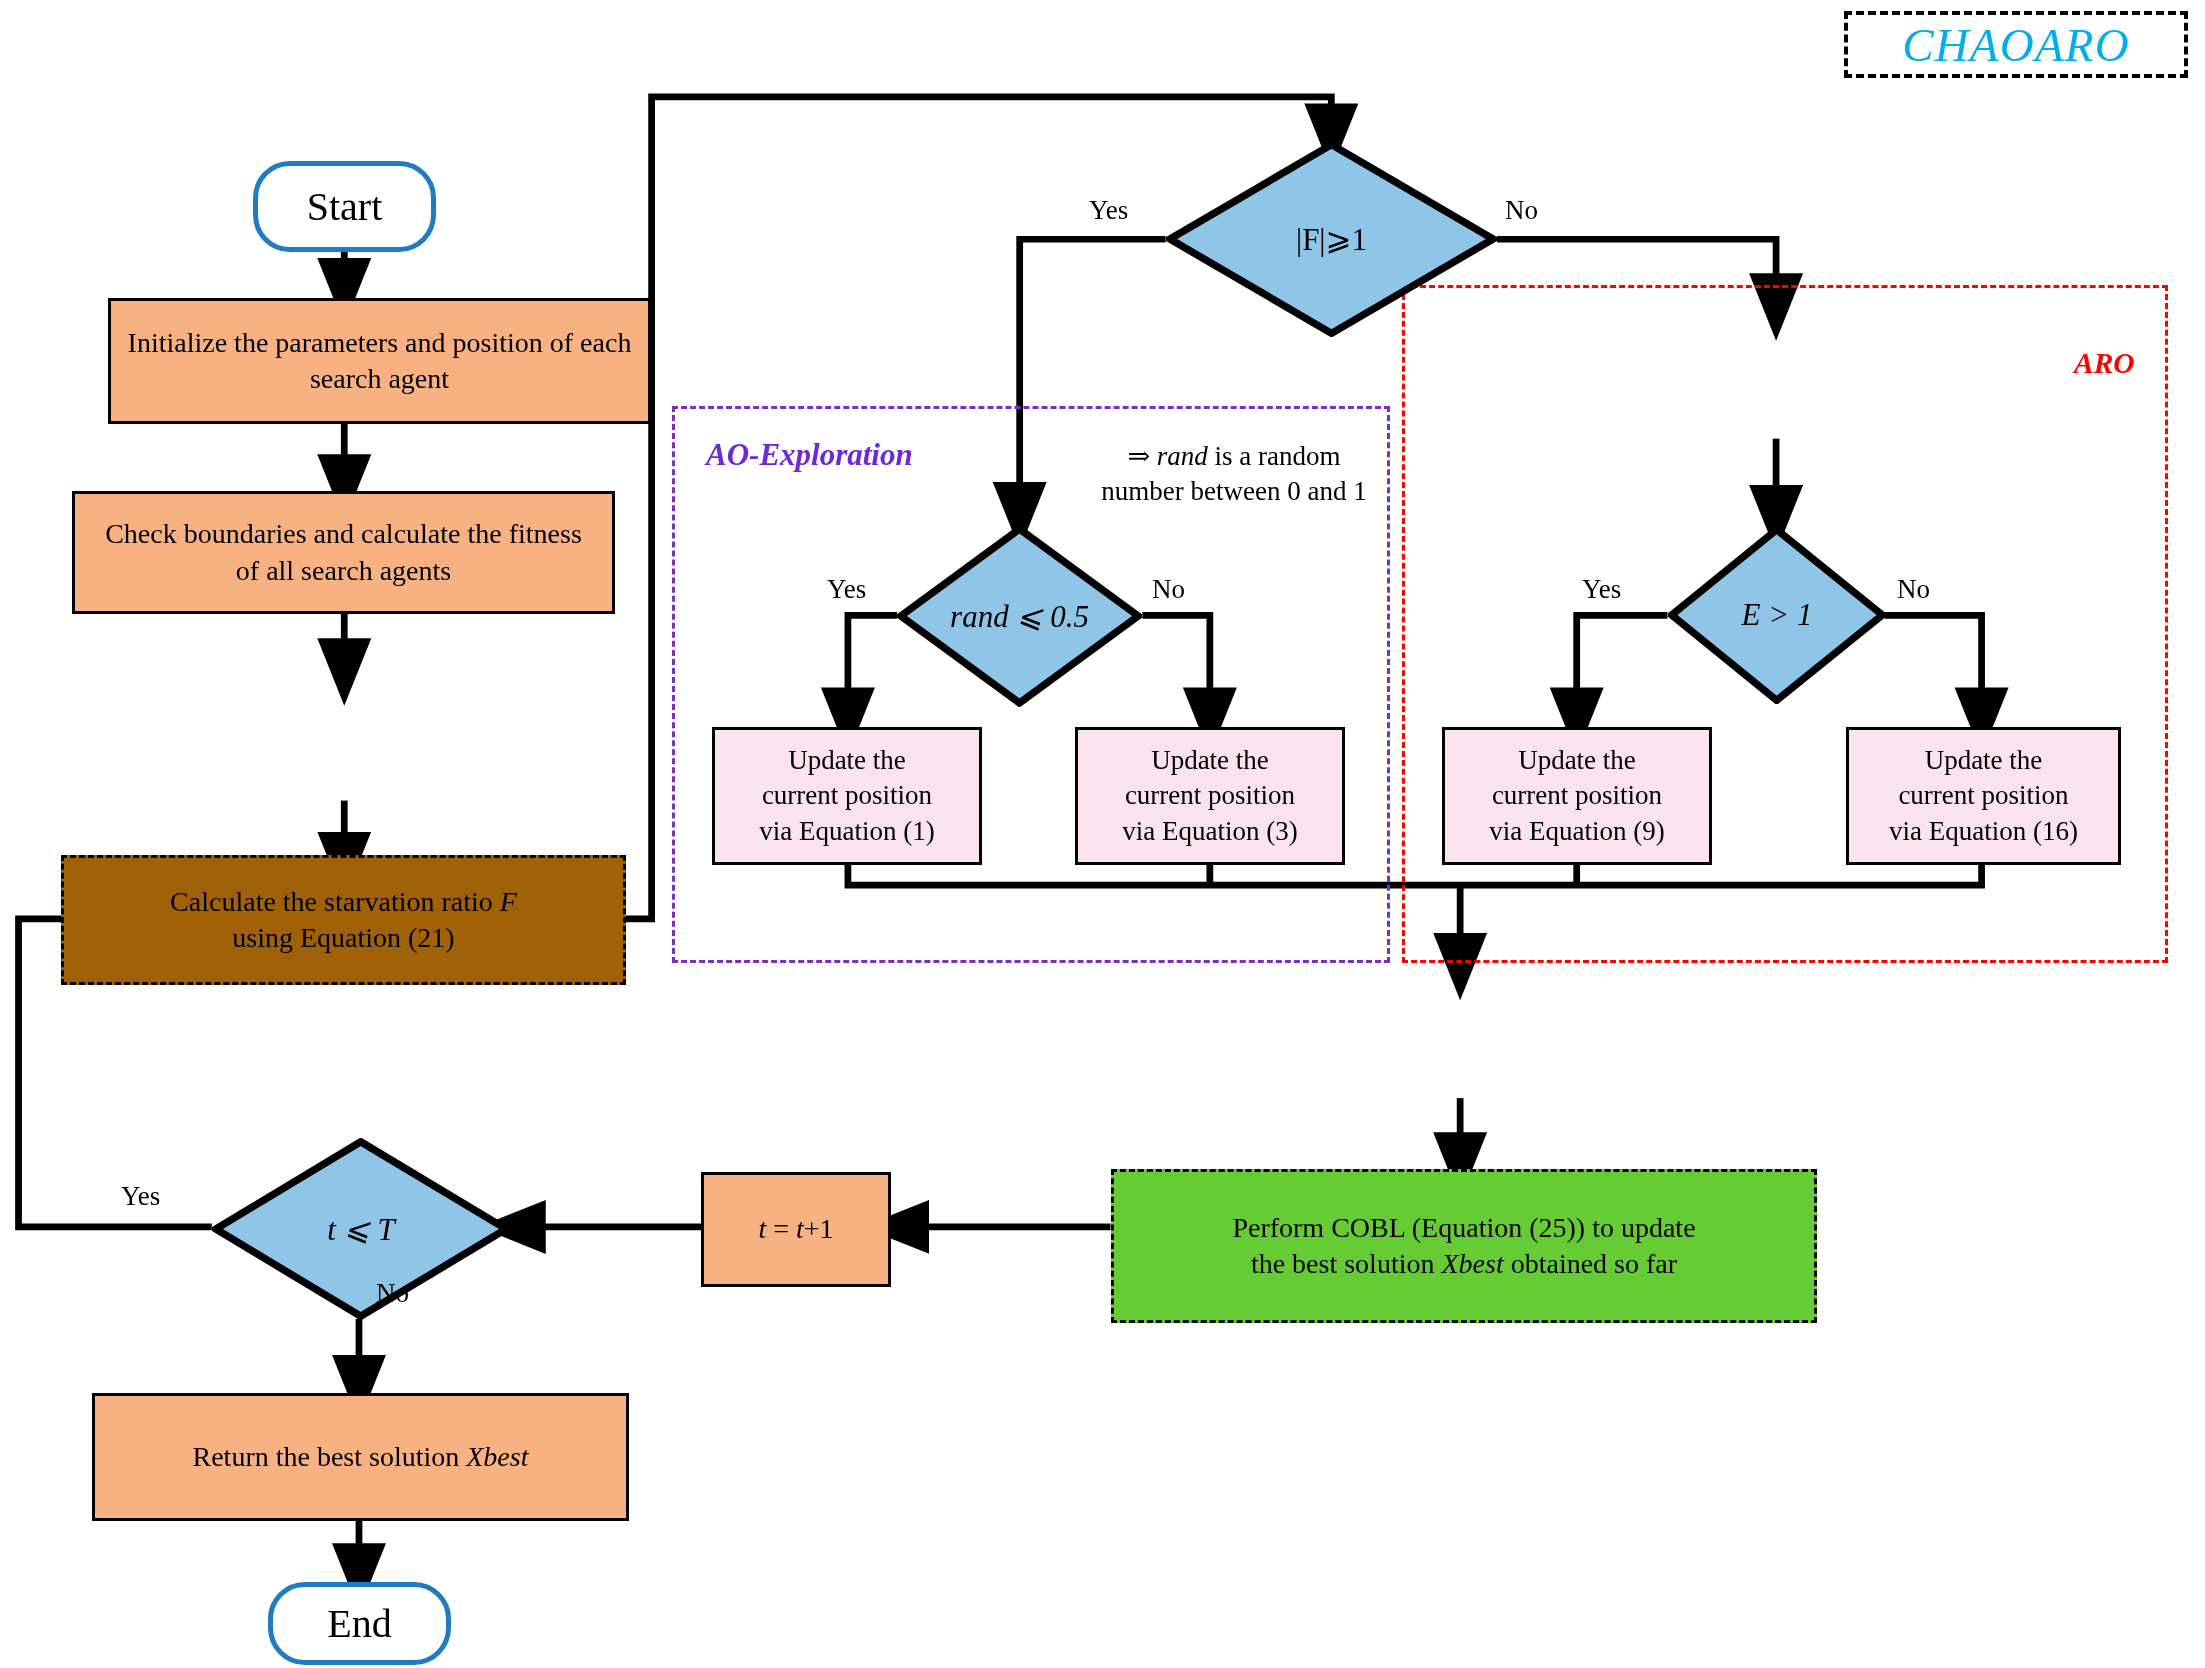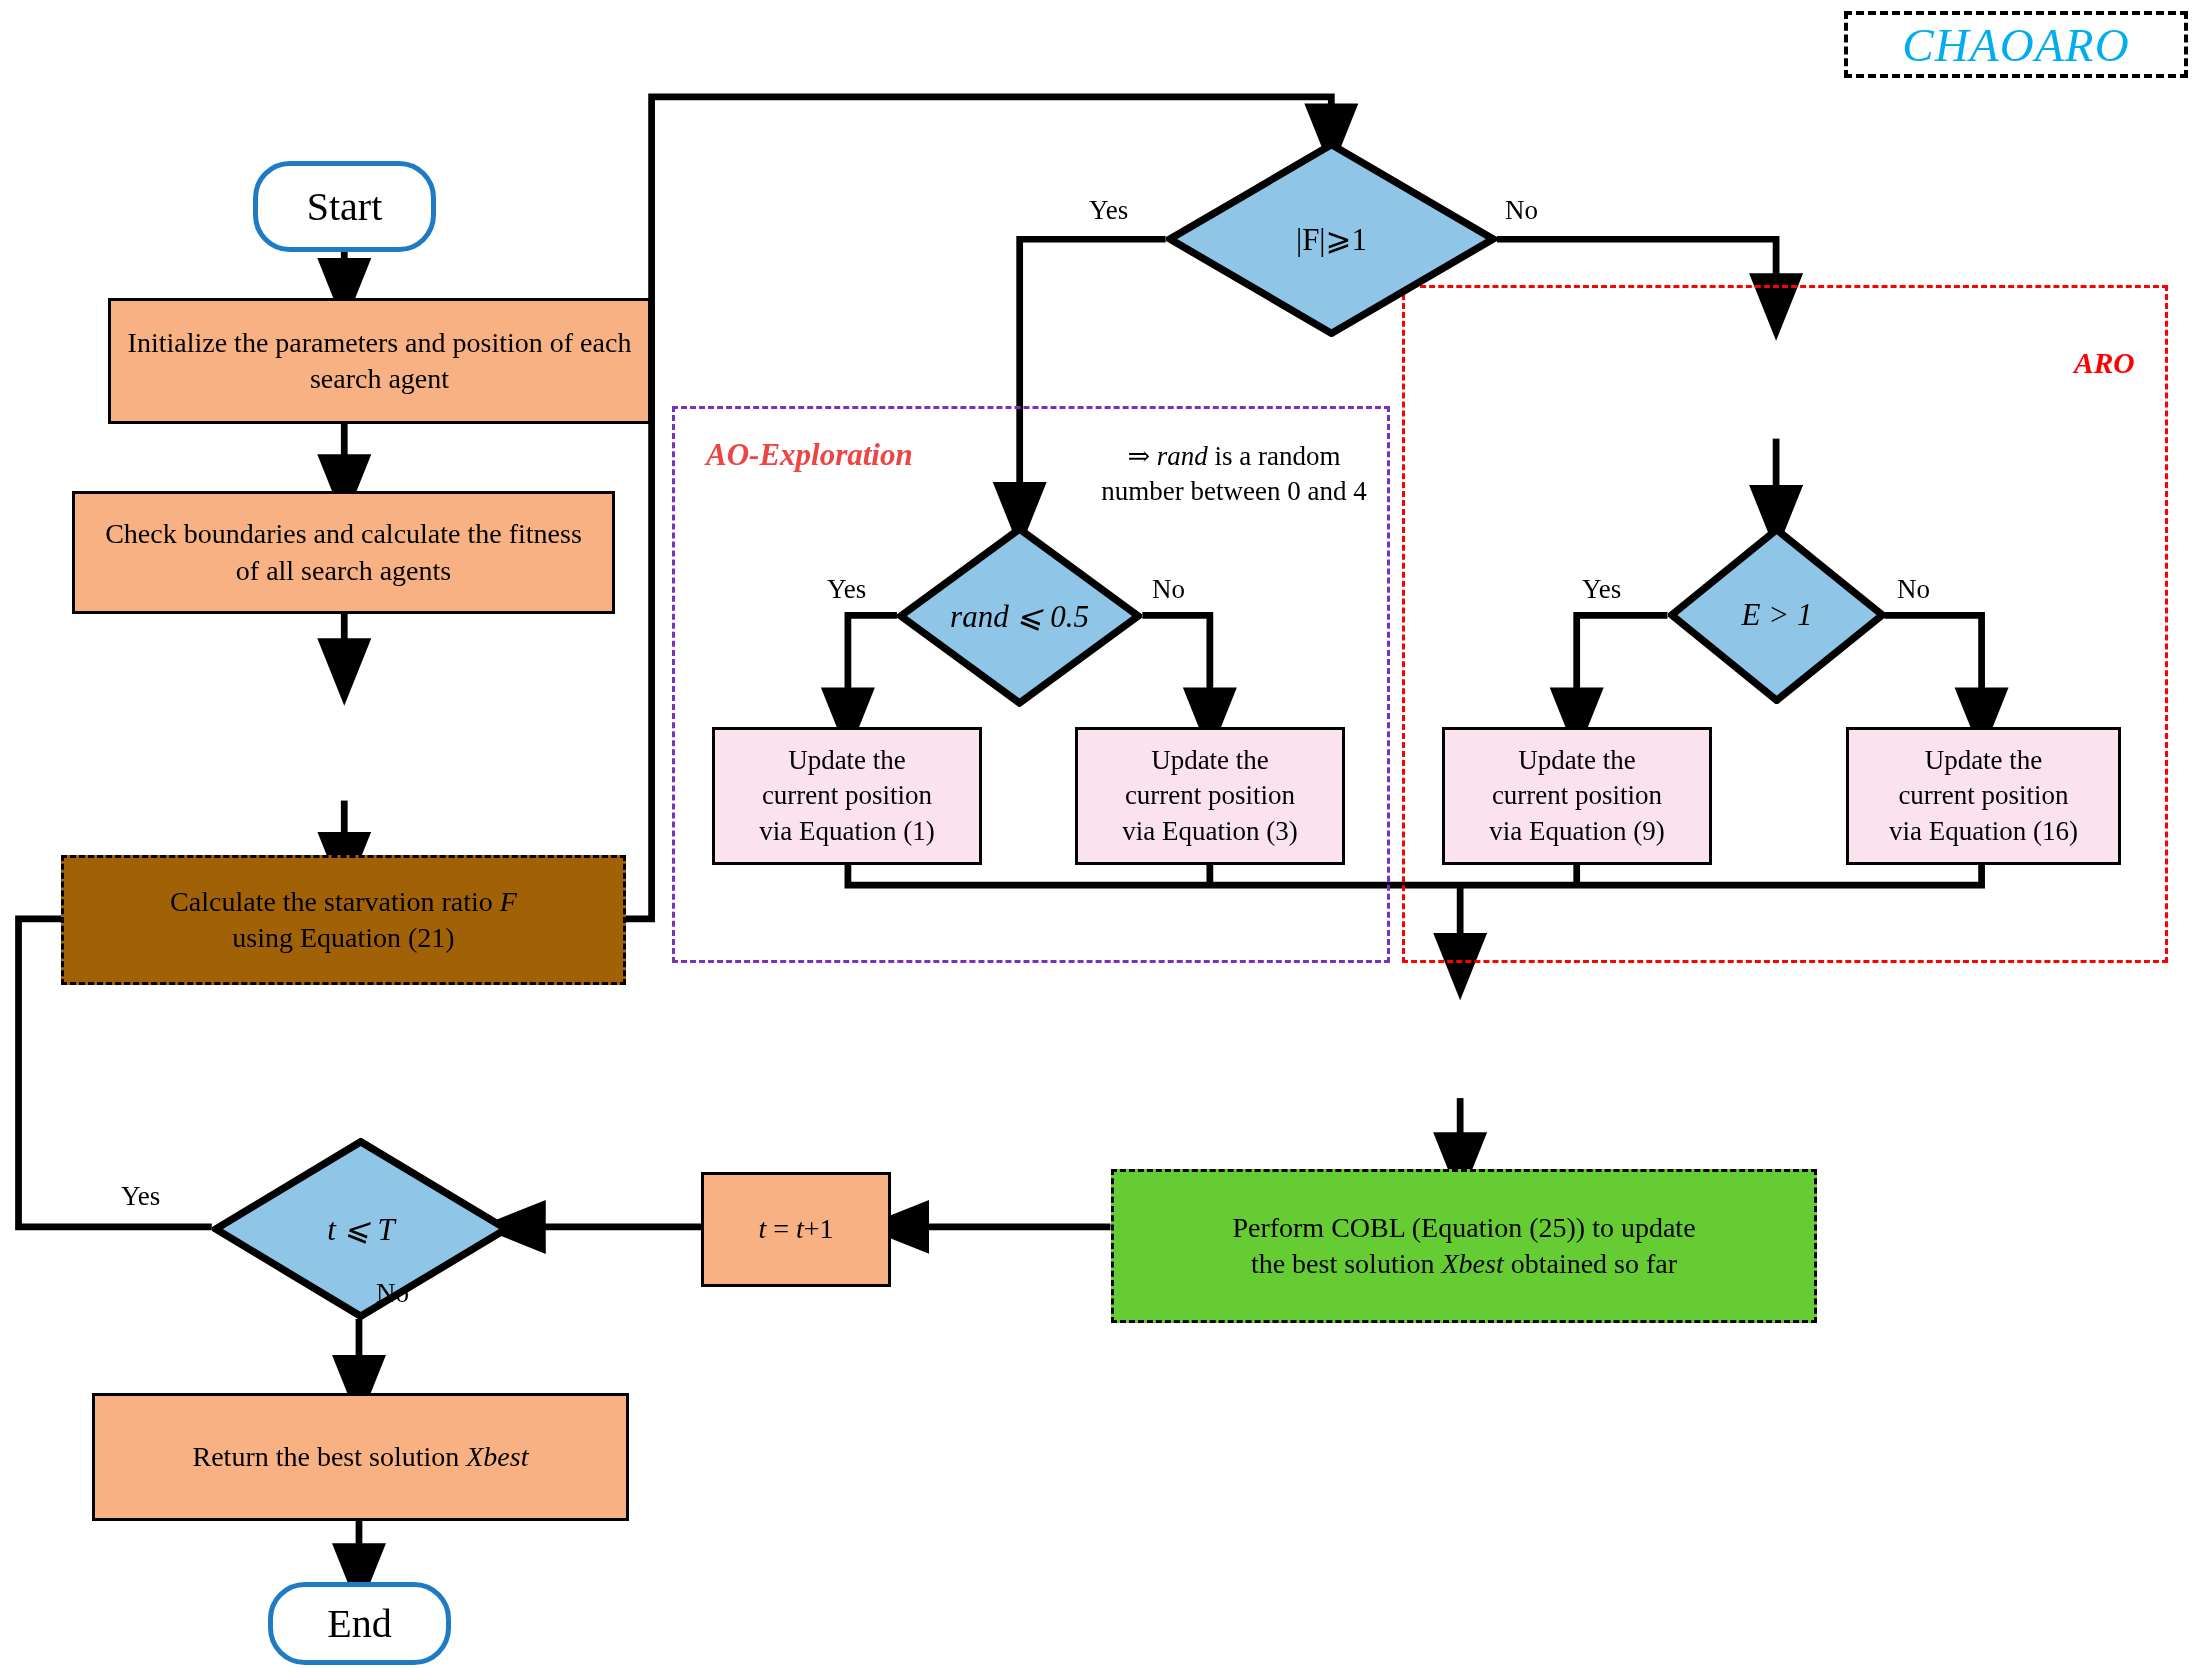--- a/index.html
+++ b/index.html
@@ -16,21 +16,21 @@
   .greenbox{background:#66CC33;border:3.7px dashed #000;font-size:28px;}
   .terminal{background:#fff;border:5.5px solid #1F7BC4;border-radius:37px;font-size:40px;}
 
   .diamond{position:absolute;}
   .diamond .dshape{position:absolute;left:0;top:0;width:100%;height:100%;}
   .diamond .dlabel{position:absolute;left:0;top:0;width:100%;height:100%;
       display:flex;align-items:center;justify-content:center;font-size:31px;}
   .edgelbl{position:absolute;font-size:27px;white-space:nowrap;}
 
   .grouplabel{position:absolute;white-space:nowrap;font-style:italic;font-weight:bold;}
-  .ao-label{color:#ef4444;font-size:31px;}
+  .ao-label{color:#6d28d9;font-size:31px;}
   .aro-label{color:#FF0000;font-size:29.5px;}
 
   .dashgroup{position:absolute;box-sizing:border-box;}
   .ao-group{border:3.7px dashed #7B2FBE;}
   .aro-group{border:3.7px dashed #FF0000;}
 
   .titlebox{position:absolute;box-sizing:border-box;border:4.3px dashed #000;
             display:flex;align-items:center;justify-content:center;}
   .titletext{color:#00AEEF;font-style:italic;font-size:47px;letter-spacing:1.2px;
              font-family:"Liberation Serif","DejaVu Serif",serif;}
@@ -137,21 +137,21 @@
     <svg class="dshape" viewBox="0 0 540 320">
       <polygon points="270,6 534,160 270,314 6,160" fill="#8FC5E6" stroke="#000" stroke-width="12"></polygon>
     </svg>
     <div class="dlabel">|F|⩾1</div>
   </div>
   <div class="edgelbl" style="left:1089px;top:195px;">Yes</div>
   <div class="edgelbl" style="left:1505px;top:195px;">No</div>
 
   <div class="note" style="left:1062px;top:439px;width:344px;">
     <span>⇒ </span><i>rand</i><span> is a random</span><br>
-    <span>number between 0 and 4</span>
+    <span>number between 0 and 1</span>
   </div>
 
   <div class="diamond" style="left:897px;top:525px;width:245px;height:182px;">
     <svg class="dshape" viewBox="0 0 400 296">
       <polygon points="200,6 394,148 200,290 6,148" fill="#8FC5E6" stroke="#000" stroke-width="12"></polygon>
     </svg>
     <div class="dlabel" style="font-style:italic;text-align:center;">rand ⩽ 0.5</div>
   </div>
   <div class="edgelbl" style="left:827px;top:574px;">Yes</div>
   <div class="edgelbl" style="left:1152px;top:574px;">No</div>

